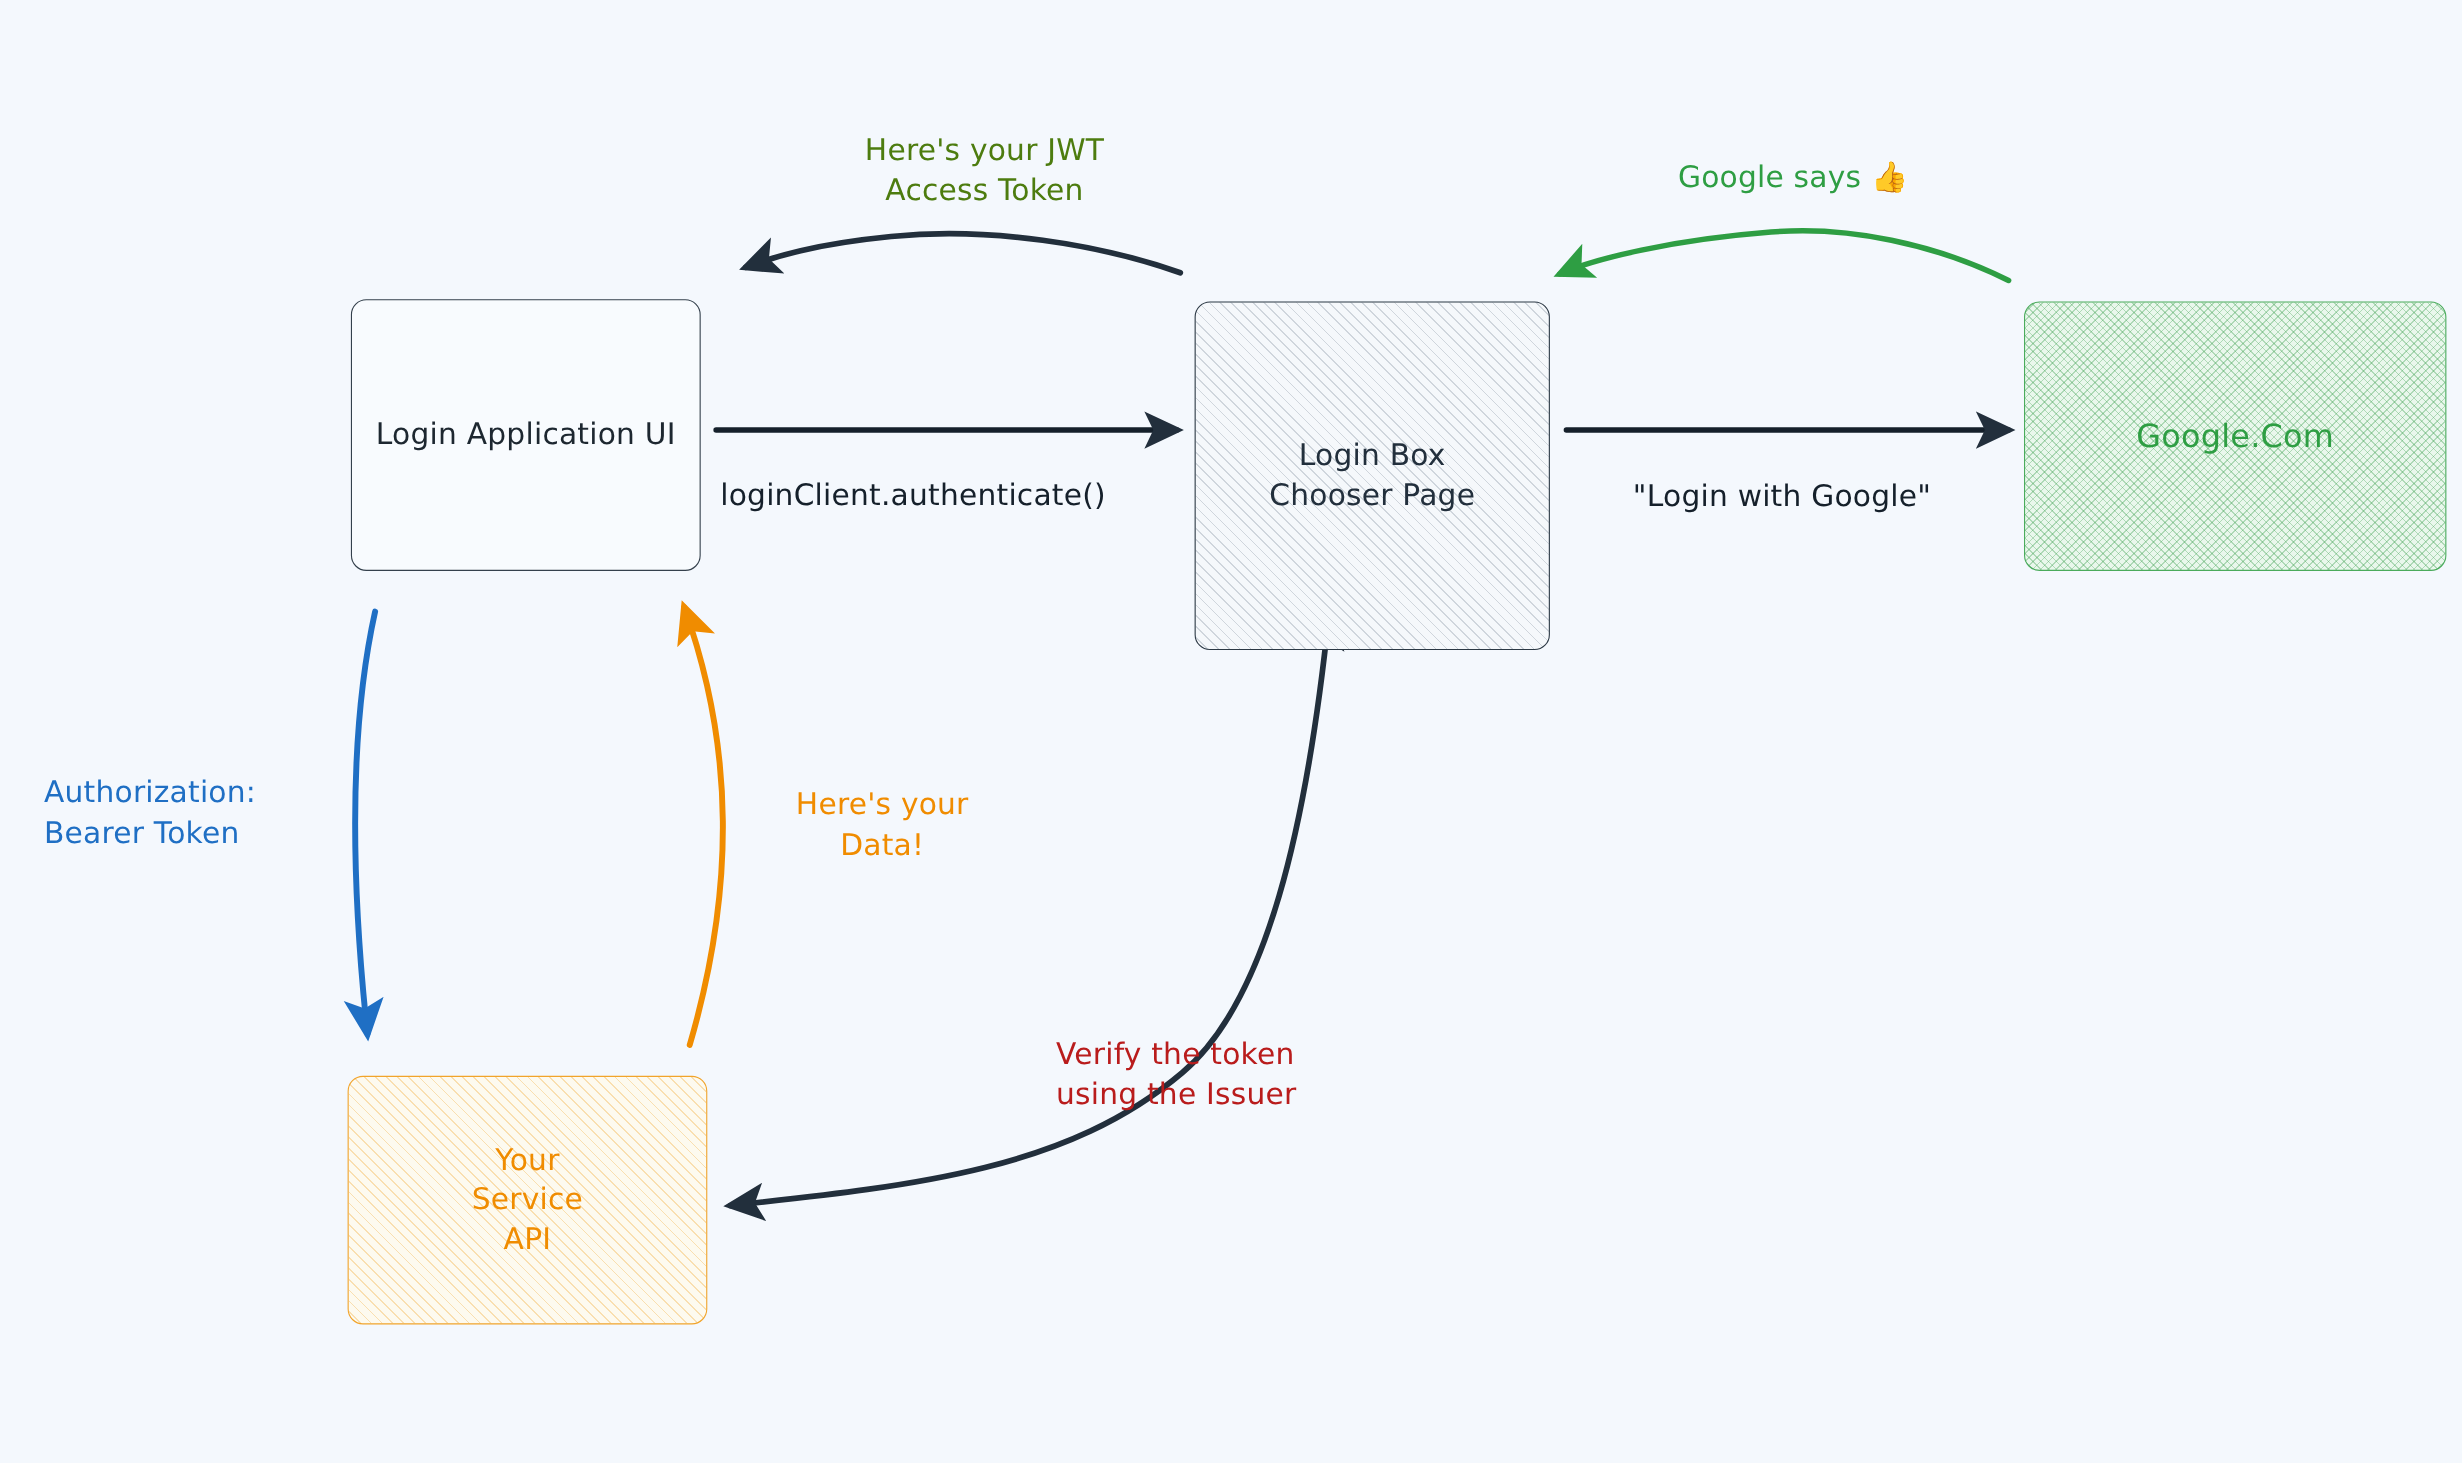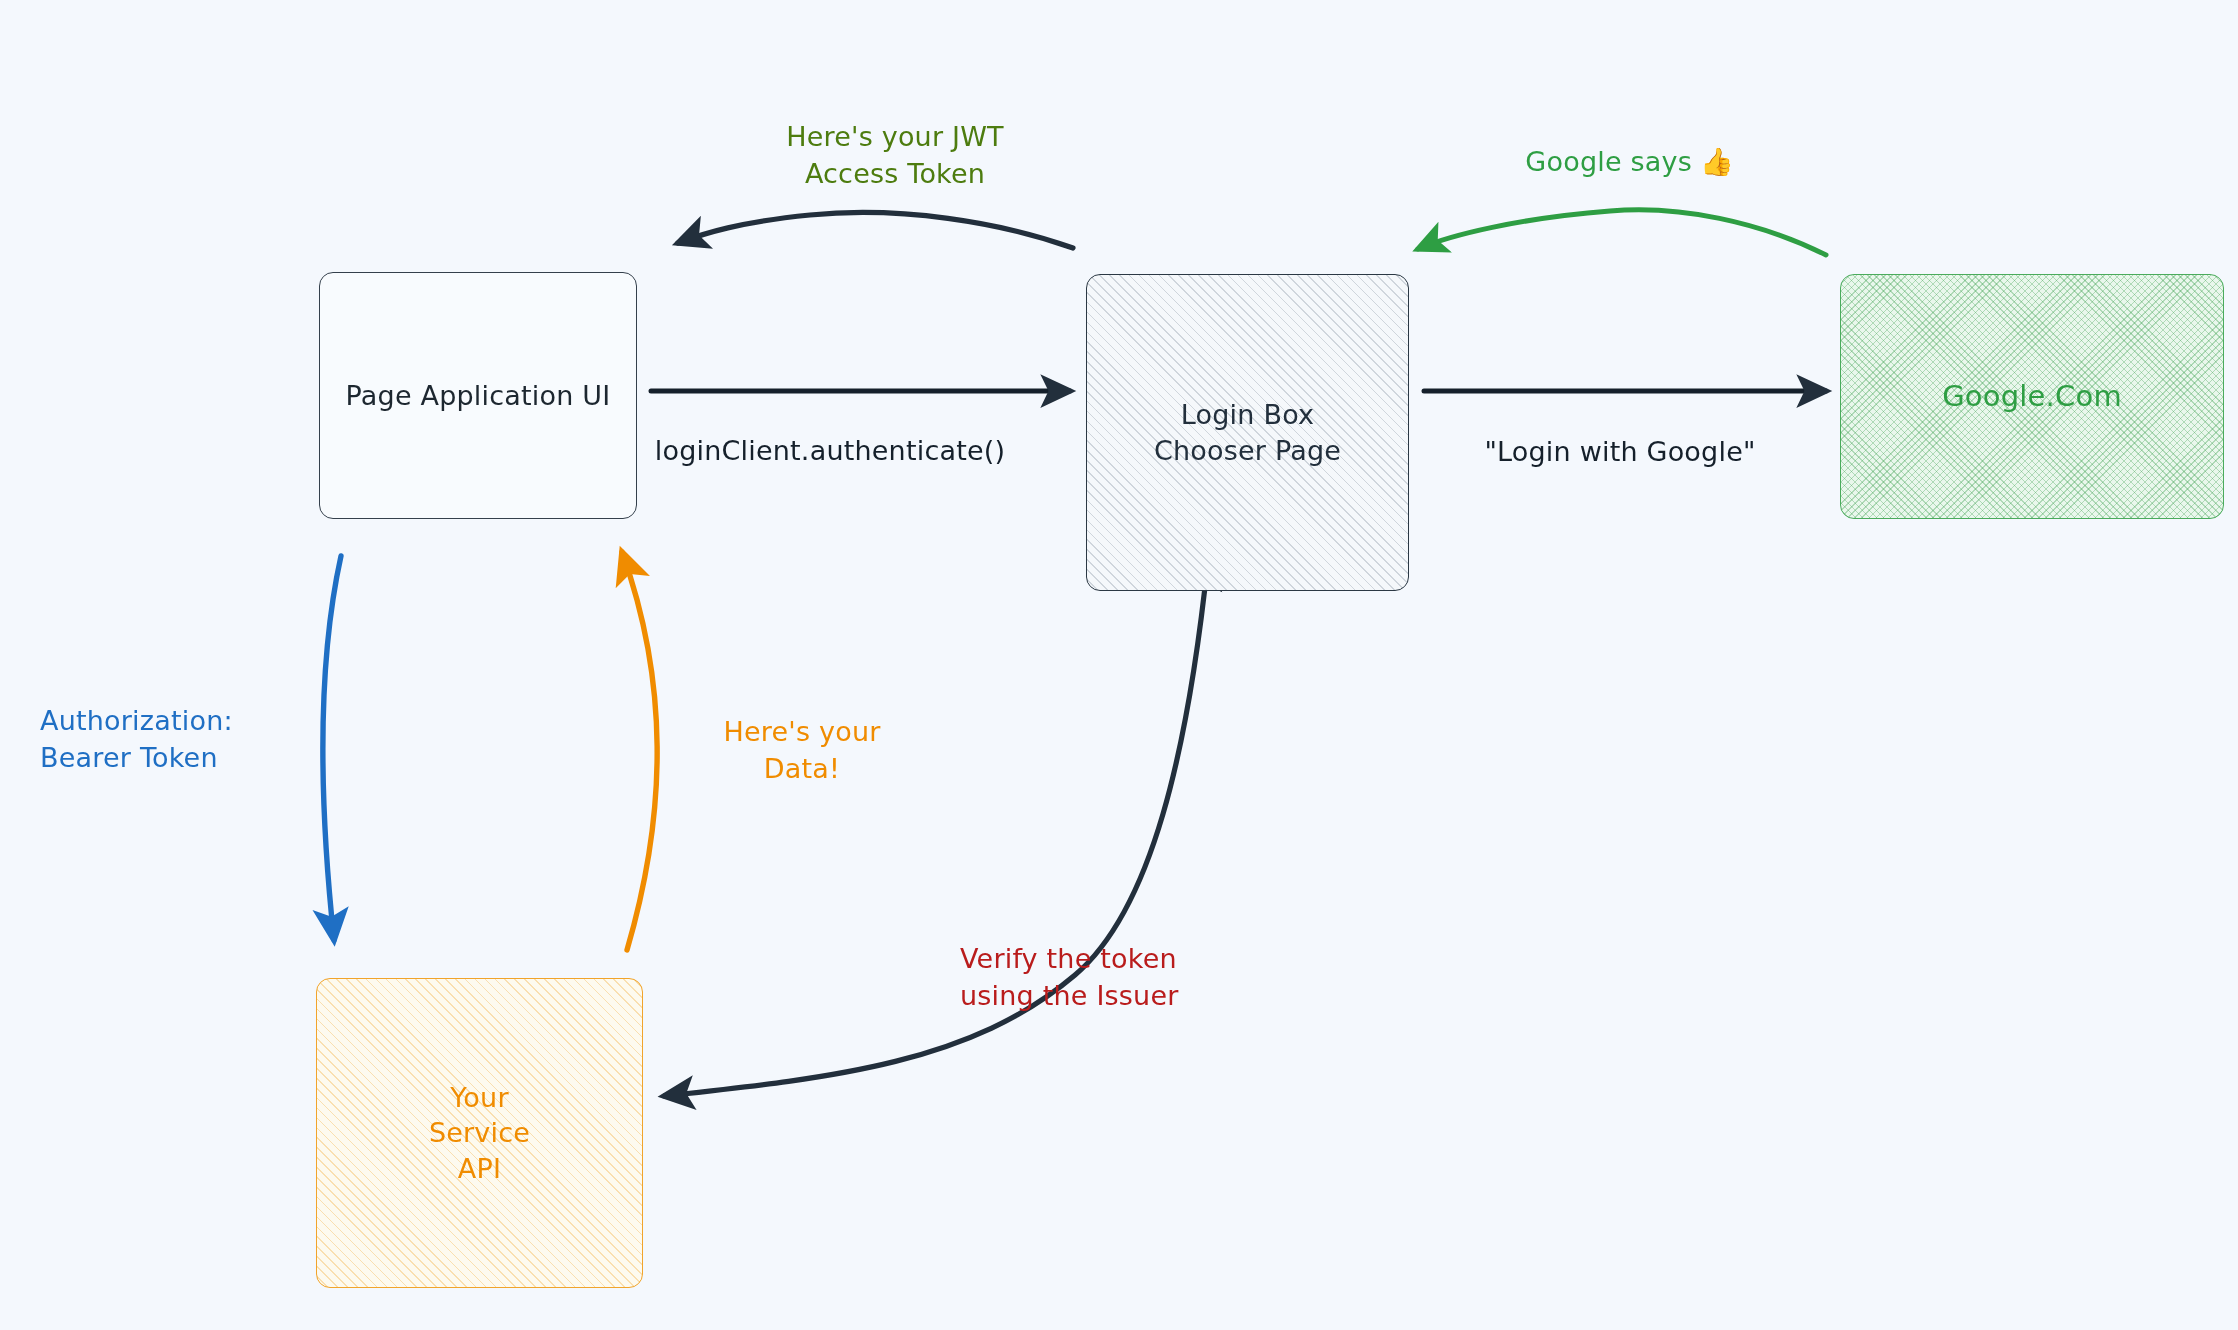--- a/index.html
+++ b/index.html
@@ -91,21 +91,21 @@
     background-image:
       repeating-linear-gradient(45deg, rgba(62,160,80,0.34) 0 1px, rgba(0,0,0,0) 1px 5px),
       repeating-linear-gradient(-45deg, rgba(62,160,80,0.34) 0 1px, rgba(0,0,0,0) 1px 5px);
   }
 
   
   #node-service-api {
     left: 316px;
     top: 978px;
     width: 327px;
-    height: 310px;
+    height: 226px;
     border: 1.8px solid #f1a42b;
     color: #f08c00;
     font-size: 27px;
     background-color: #fdfaef;
     background-image: repeating-linear-gradient(
       45deg,
       rgba(240,160,30,0.30) 0px,
       rgba(240,160,30,0.30) 1.1px,
       rgba(0,0,0,0) 1.1px,
       rgba(0,0,0,0) 7px
@@ -213,21 +213,21 @@
     <path d="M 1424 391 L 1826 391" fill="none" stroke="#15202b" stroke-width="5.0" stroke-linecap="round" marker-end="url(#arrow-dark)"></path>
 
     <path d="M 341 556 C 318 660 318 790 334 940" fill="none" stroke="#1f6fc4" stroke-width="5.4" stroke-linecap="round" marker-end="url(#arrow-blue)"></path>
 
     <path d="M 627 950 C 668 810 668 680 622 552" fill="none" stroke="#f08c00" stroke-width="5.4" stroke-linecap="round" marker-end="url(#arrow-orange)"></path>
 
     <path d="M 664 1096 C 830 1078 970 1064 1075 975 C 1152 910 1188 750 1208 560" fill="none" stroke="#222f3c" stroke-width="5.2" stroke-linecap="round" marker-start="url(#arrow-dark)" marker-end="url(#arrow-dark)"></path>
   </svg>
 
   <div class="node" id="node-app-ui">
-    <span class="node-label">Page Application UI</span>
+    <span class="node-label">Login Application UI</span>
   </div>
 
   <div class="node" id="node-login-box">
     <span class="node-label">Login Box
 Chooser Page</span>
   </div>
 
   <div class="node" id="node-google">
     <span class="node-label">Google.Com</span>
   </div>

